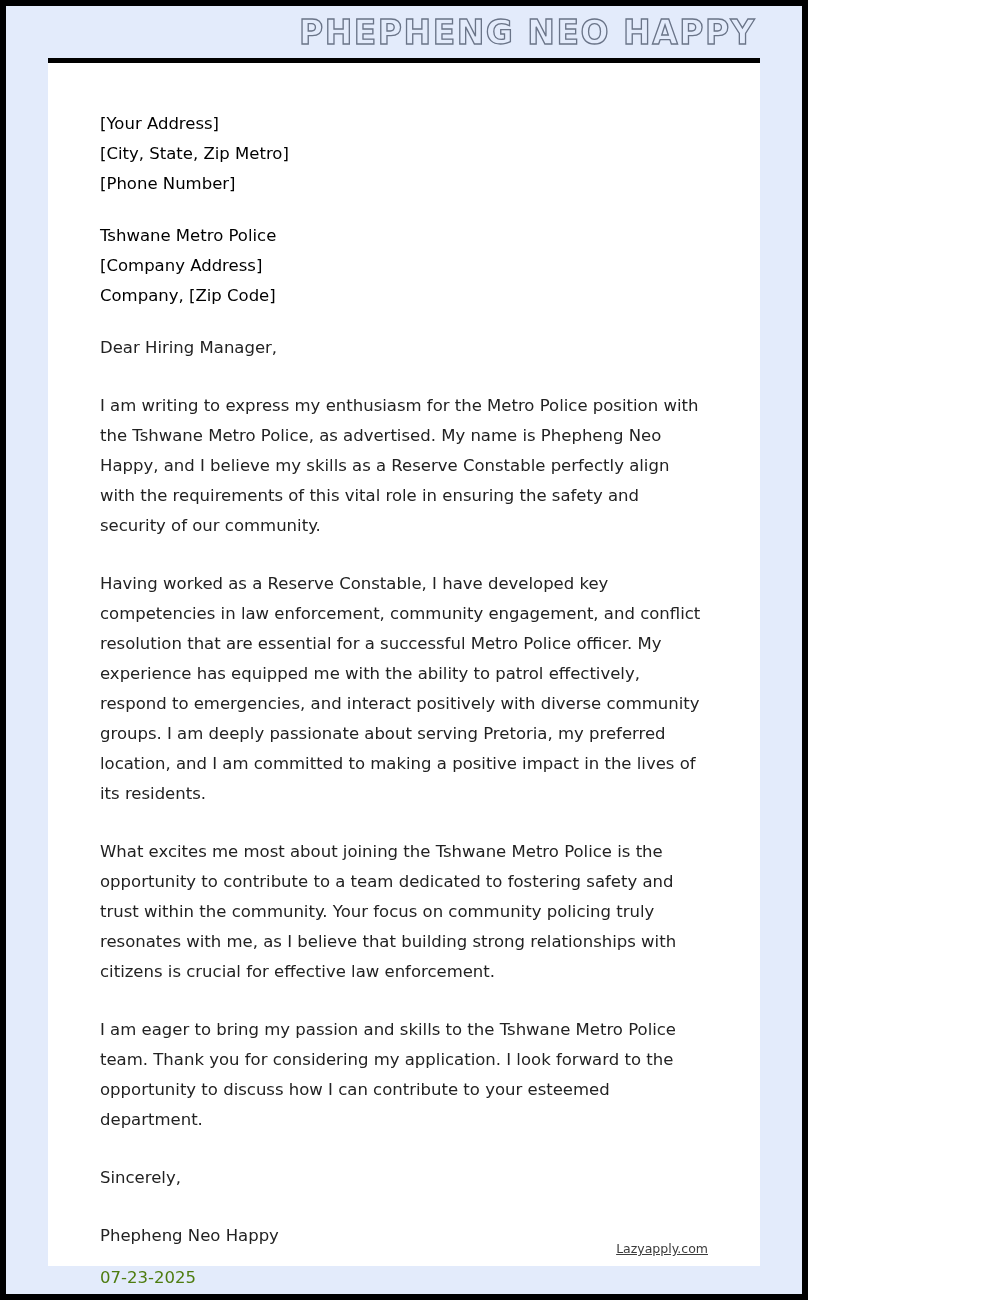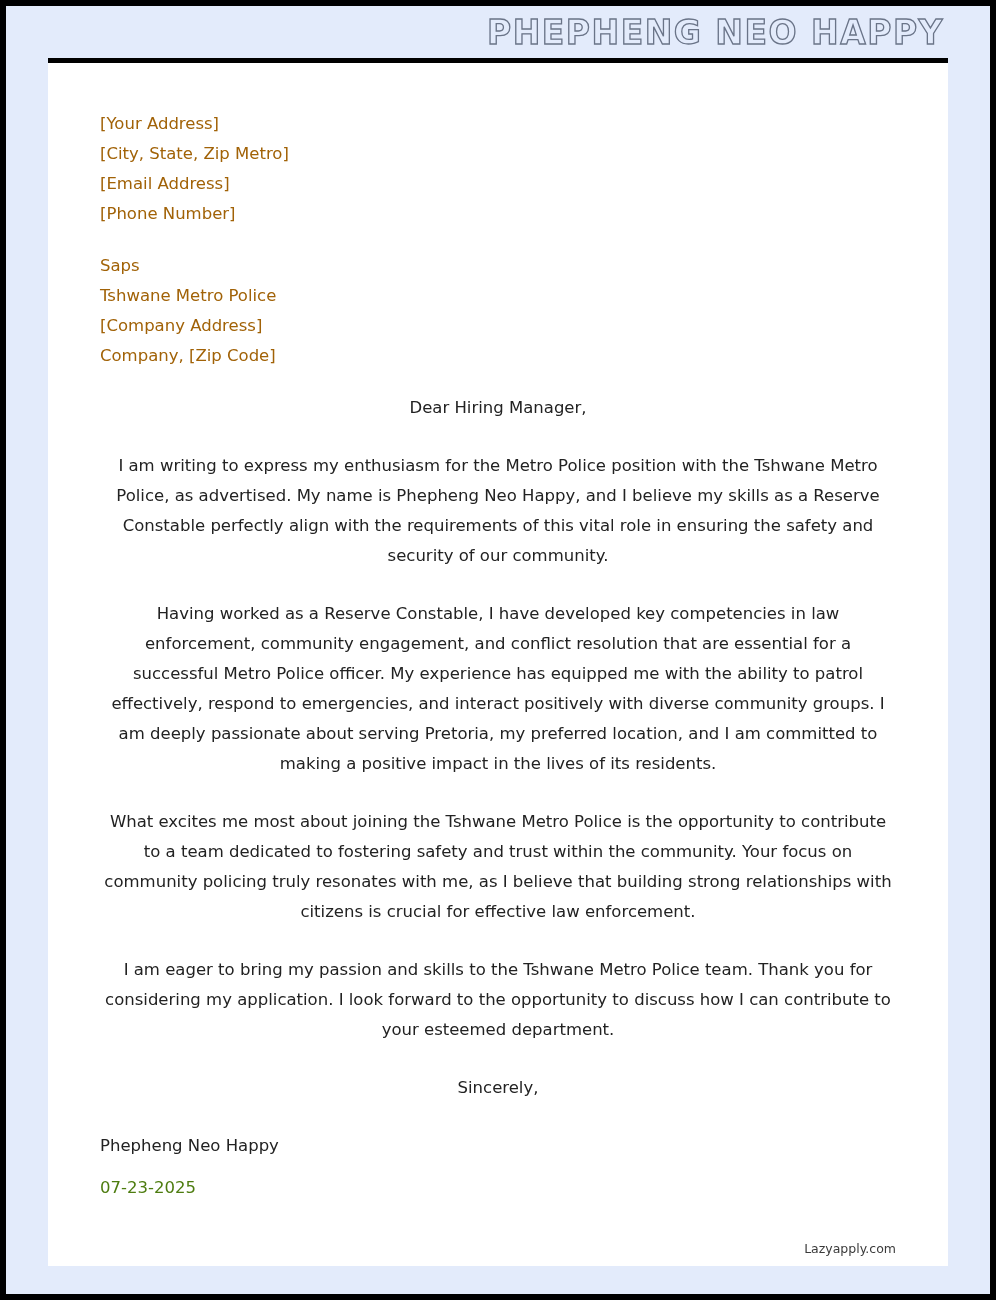--- a/index.html
+++ b/index.html
@@ -7,21 +7,21 @@
     padding: 0;
   }
   body {
     width: 996px;
     height: 1300px;
     background: #ffffff;
     font-family: "DejaVu Sans", sans-serif;
   }
   .page {
     position: relative;
-    width: 996px;
+    width: 808px;
     height: 1300px;
     box-sizing: border-box;
     background: #e3ebfb;
     border: 6px solid #000000;
     overflow: hidden;
   }
   .header {
     position: absolute;
     left: 0;
     top: 0;
@@ -52,70 +52,69 @@
     border-top: 5px solid #000000;
     box-sizing: border-box;
     padding: 46px 52px 20px 52px;
   }
   .block {
     margin: 0 0 22px 0;
   }
   .line {
     font-size: 16.5px;
     line-height: 30px;
-    color: #a16207;
+    color: #000000;
     white-space: pre-wrap;
   }
   .para {
     font-size: 16.5px;
     line-height: 30px;
     color: #222222;
     margin: 0 0 28px 0;
-    text-align: center;
+    text-align: left;
   }
   .date-line {
     font-size: 16.5px;
     line-height: 30px;
     color: #4d7c0f;
     margin-top: 12px;
   }
   .sign-name {
     font-size: 16.5px;
     line-height: 30px;
     color: #222222;
     margin-top: 26px;
   }
   .footer-brand {
     position: absolute;
     right: 52px;
     bottom: 10px;
     font-size: 12.5px;
     color: #3b3b3b;
+    text-decoration: underline;
   }
 </style>
 </head>
 <body>
 
 <div class="page">
 
   <div class="header">
     <div class="header-name">PHEPHENG NEO HAPPY</div>
   </div>
 
   <div class="letter">
 
     <div class="block">
       <div class="line">[Your Address]</div>
       <div class="line">[City, State, Zip Metro]</div>
-      <div class="line">[Email Address]</div>
       <div class="line">[Phone Number]</div>
     </div>
 
     <div class="block">
-      <div class="line">Saps</div>
       <div class="line">Tshwane Metro Police</div>
       <div class="line">[Company Address]</div>
       <div class="line">Company, [Zip Code]</div>
     </div>
 
     <div class="para">Dear Hiring Manager,</div>
 
     <div class="para">I am writing to express my enthusiasm for the Metro Police position with the Tshwane Metro Police, as advertised. My name is Phepheng Neo Happy, and I believe my skills as a Reserve Constable perfectly align with the requirements of this vital role in ensuring the safety and security of our community.</div>
     <div class="para">Having worked as a Reserve Constable, I have developed key competencies in law enforcement, community engagement, and conflict resolution that are essential for a successful Metro Police officer. My experience has equipped me with the ability to patrol effectively, respond to emergencies, and interact positively with diverse community groups. I am deeply passionate about serving Pretoria, my preferred location, and I am committed to making a positive impact in the lives of its residents.</div>
     <div class="para">What excites me most about joining the Tshwane Metro Police is the opportunity to contribute to a team dedicated to fostering safety and trust within the community. Your focus on community policing truly resonates with me, as I believe that building strong relationships with citizens is crucial for effective law enforcement.</div>

